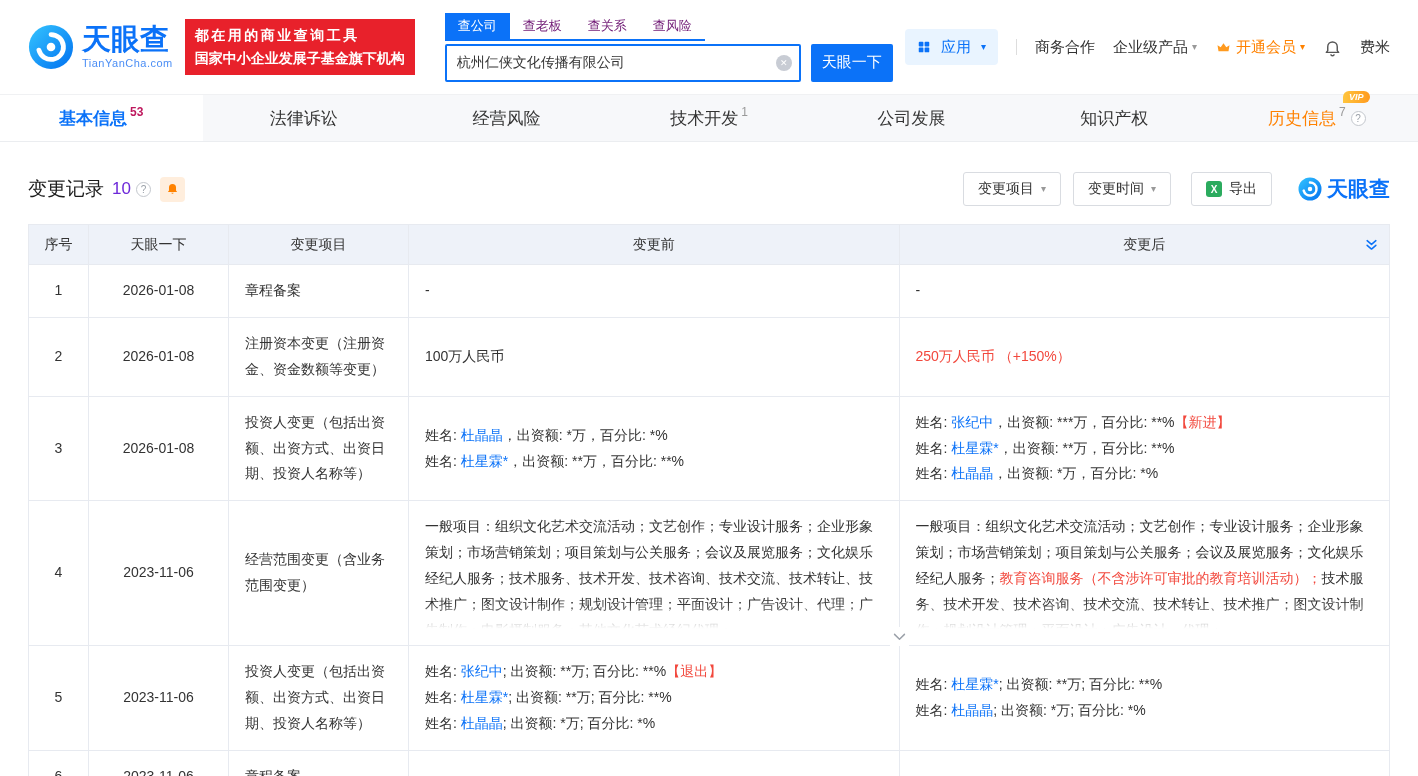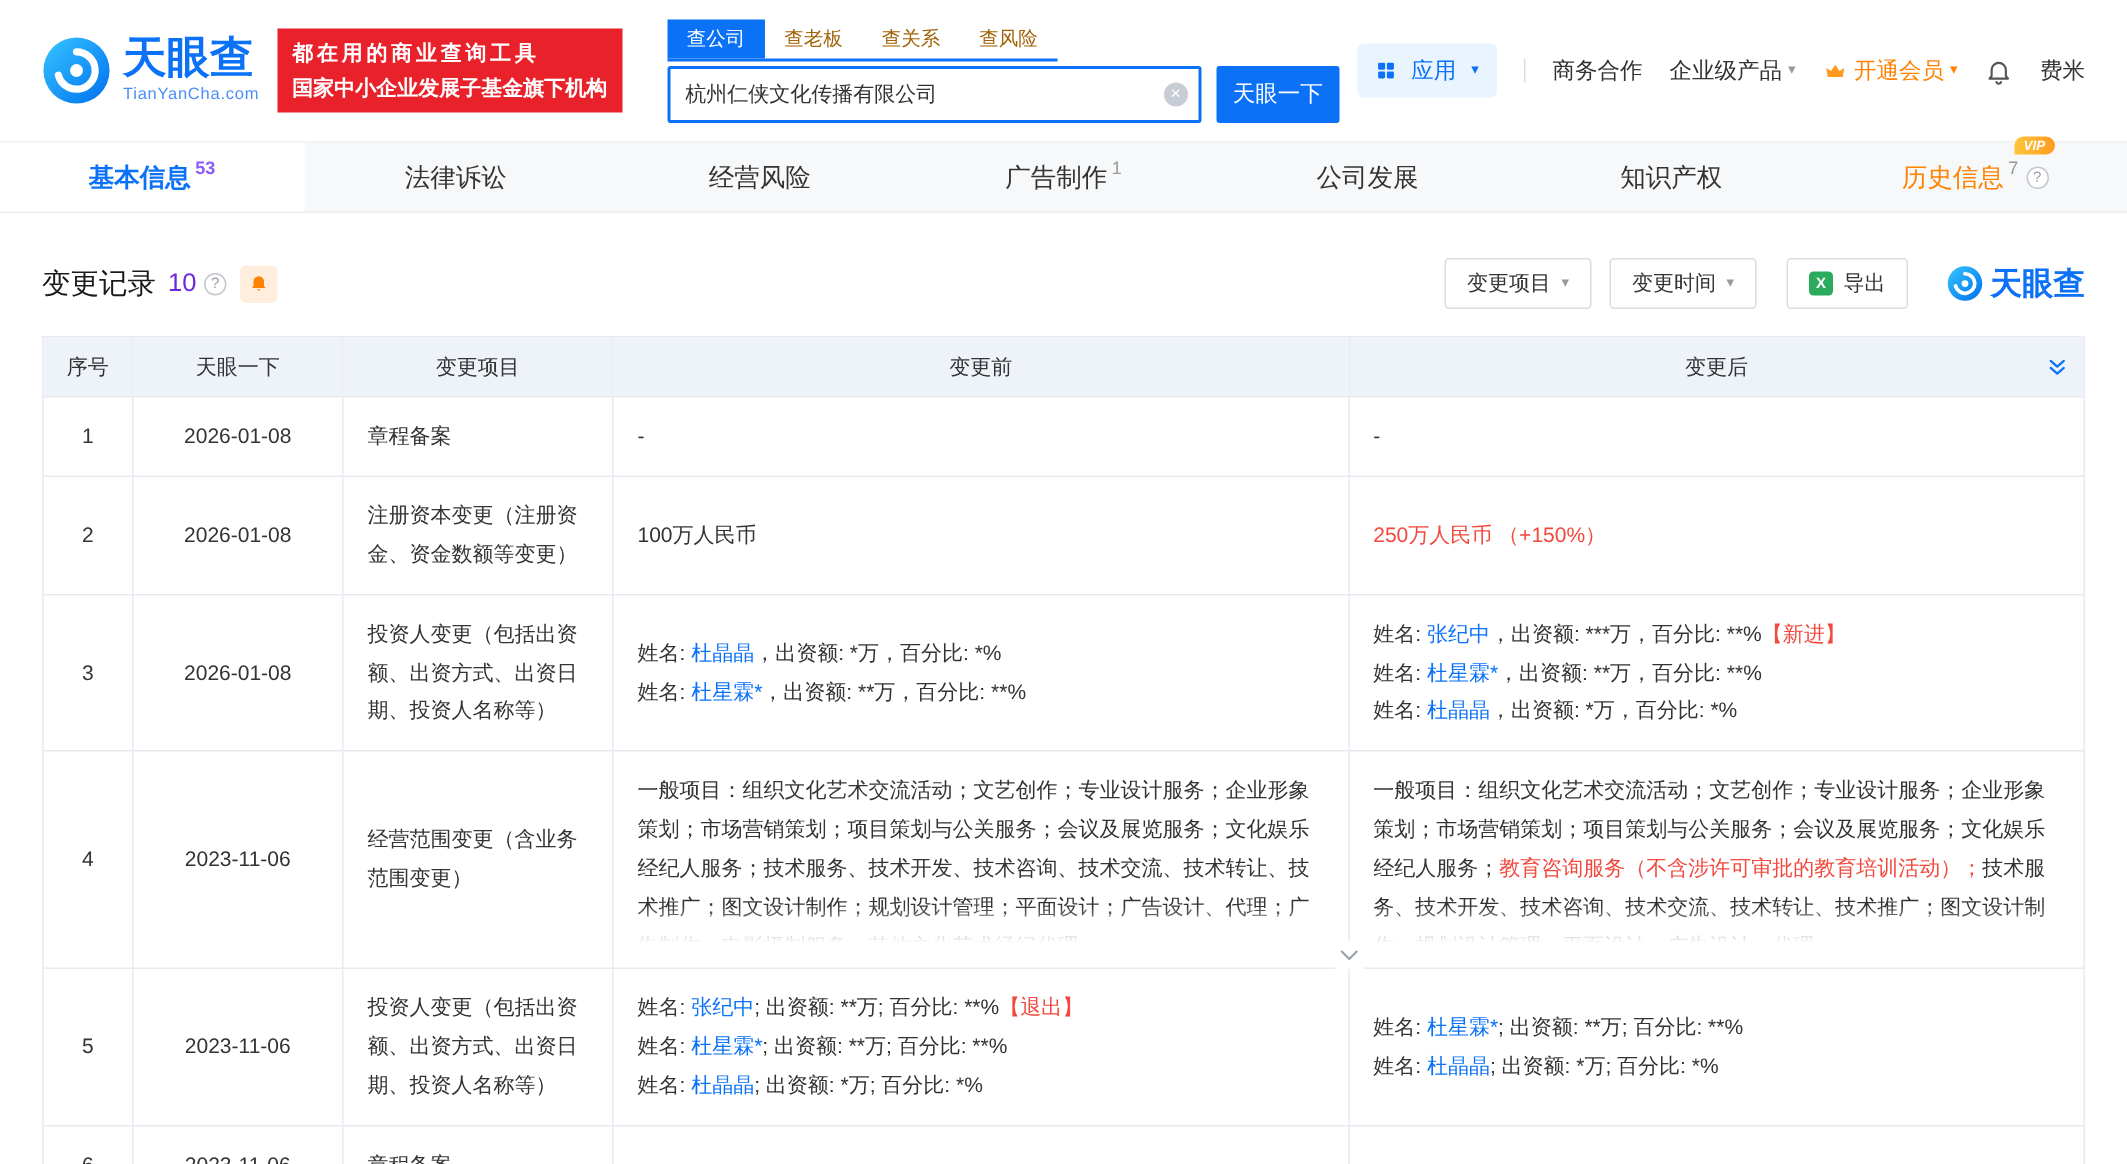--- a/index.html
+++ b/index.html
@@ -9,21 +9,21 @@
   .topbar{display:flex;align-items:center;height:94px;padding:0 28px;background:#fff}
   .logo{display:flex;align-items:center;gap:8px;cursor:pointer}
   .logo-txt{display:flex;flex-direction:column;justify-content:center}
   .logo-name{font-size:29px;font-weight:bold;color:#0b72f8;line-height:1}
   .logo-domain{font-size:11px;color:#4b8ef5;margin-top:3px;letter-spacing:.5px}
   .banner{margin-left:12px;background:#e8212b;color:#fff;padding:7px 10px;font-weight:bold;line-height:1.35}
   .banner-l1{font-size:14px;letter-spacing:2.5px}
   .banner-l2{font-size:14px;margin-top:4px}
   .search{margin-left:30px}
   .search-tabs{display:flex;width:max-content;border-bottom:2px solid #0b72f8}
-  .stab{font-size:13px;color:#a16207;padding:4px 13px;cursor:pointer}
+  .stab{font-size:13px;color:#701a75;padding:4px 13px;cursor:pointer}
   .stab.active{background:#0b72f8;color:#fff}
   .search-row{display:flex;margin-top:3px;align-items:center}
   .input-wrap{position:relative;width:356px}
   .input-wrap input{width:100%;height:38px;border:2px solid #0b72f8;border-radius:2px;
     padding:0 34px 0 10px;font-size:14px;color:#333;outline:none;
     font-family:Liberation Mono, monospace}
   .clear-btn{position:absolute;right:9px;top:11px;width:16px;height:16px;border-radius:50%;
     background:#c8ccd4;color:#fff;font-size:9px;display:flex;align-items:center;
     justify-content:center;cursor:pointer}
   .search-btn{margin-left:10px;width:82px;height:38px;background:#0b72f8;color:#fff;
@@ -38,21 +38,21 @@
   .caret{font-size:10px;color:#999;line-height:1}
   .caret.blue{color:#0b72f8}.caret.orange{color:#ff8200}
   .bell-top{display:flex;align-items:center;cursor:pointer}
   
   .tabbar{display:flex;height:48px;background:#f7f8fa;border-top:1px solid #f0f1f3;border-bottom:1px solid #ebedf0}
   .tab{flex:1;display:flex;align-items:center;justify-content:center;font-size:17px;color:#333;cursor:pointer}
   .tab.active{color:#0b72f8;font-weight:bold;background:#fff}
   .tab.orange{color:#ff8200}
   .tab-inner{position:relative;display:inline-flex;align-items:center}
   .cnt{font-size:12px;margin-left:3px;transform:translateY(-6px);font-weight:normal;display:inline-block}
-  .cnt.blue{color:#8b5cf6;font-weight:bold}
+  .cnt.blue{color:#be185d;font-weight:bold}
   .cnt.gray{color:#999}
   .qmark{width:15px;height:15px;border:1px solid #c3c7cd;border-radius:50%;color:#9aa0a8;
     font-size:10px;display:inline-flex;align-items:center;justify-content:center;margin-left:5px;
     background:#fff;cursor:pointer;flex:none}
   .vip-badge{position:absolute;top:-16px;right:-4px;background:linear-gradient(90deg,#ffc53d,#ff9a1f);
     color:#fff;font-size:9px;font-weight:bold;font-style:italic;padding:1px 6px;border-radius:7px 7px 7px 0}
   
   .section-head{display:flex;align-items:center;padding:0 28px;margin-top:30px}
   .sec-left{display:flex;align-items:center}
   .sec-title{font-size:19px;font-weight:normal;color:#1b1b1b}
@@ -183,21 +183,21 @@
         <span>法律诉讼</span>
       </span>
   </div>
   <div class="tab">
     <span class="tab-inner">
         <span>经营风险</span>
       </span>
   </div>
   <div class="tab">
     <span class="tab-inner">
-      <span>广告制作</span>
+      <span>技术开发</span>
       <span class="cnt gray">1</span>
     </span>
   </div>
   <div class="tab">
     <span class="tab-inner">
         <span>公司发展</span>
       </span>
   </div>
   <div class="tab">
     <span class="tab-inner">

